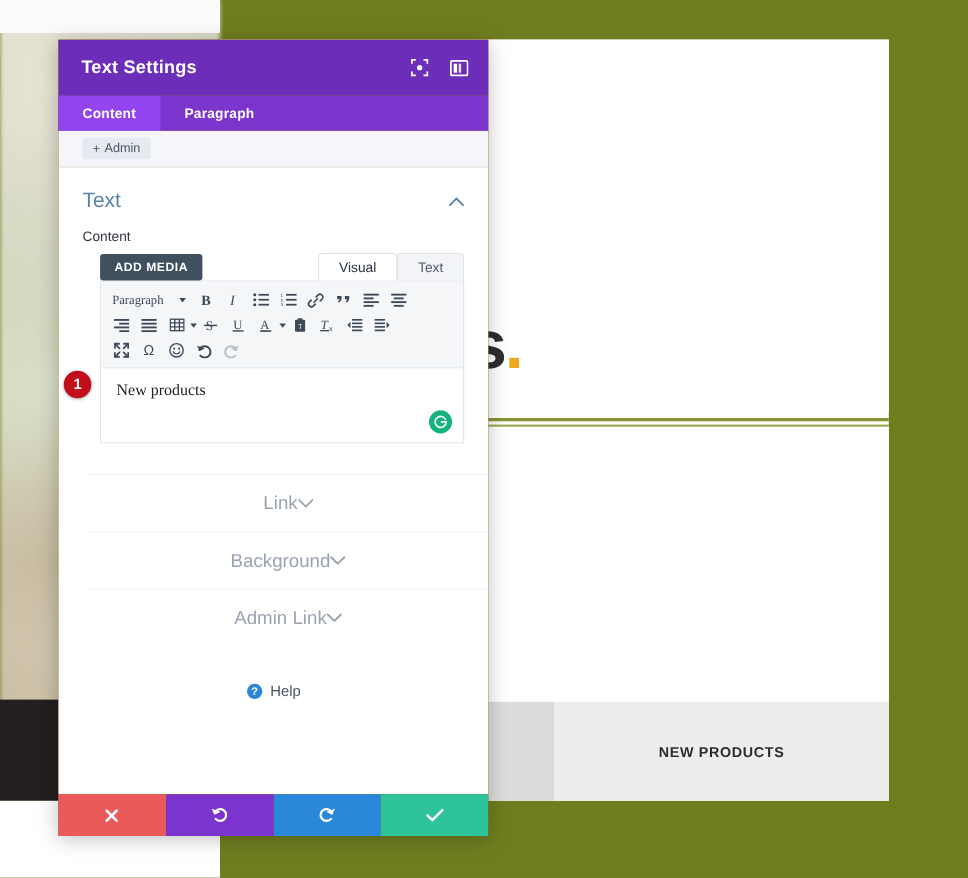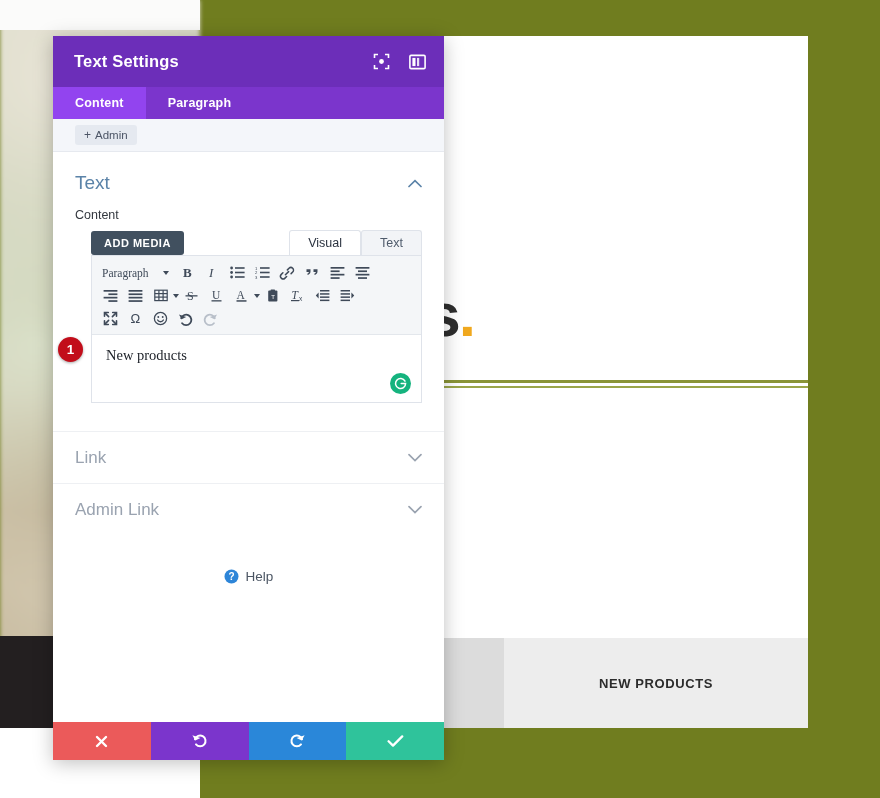--- a/index.html
+++ b/index.html
@@ -169,22 +169,22 @@
     font-family:"Liberation Serif", serif; font-size:14.5px; color:#20242b;
   }
   .grammar-badge {
     position:absolute; right:10px; bottom:8px;
     width:21px; height:21px; border-radius:50%;
     background:#15b37e; display:flex; align-items:center; justify-content:center;
   }
 
   .accordion-row {
     height:52px; border-top:1px solid #eef0f3;
-    display:flex; align-items:center; justify-content:space-between;
-    padding:0 22px; cursor:pointer;
+    display:flex; align-items:center; justify-content:center;
+    padding:0 22px; cursor:pointer;margin-left:27px;
   }
   .accordion-row:first-of-type { border-top:1px solid #eef0f3; }
   .accordion-row .title { font-size:17px; color:#9aa3b0; }
 
   .help-row {
     display:flex; align-items:center; justify-content:center; gap:7px;
     padding:34px 0 0 0; cursor:pointer;
   }
   .help-row .lbl { font-size:13.5px; color:#4b5563; }
 
@@ -545,20 +545,28 @@
 
       <div class="accordion-row">
         <span class="title">Link</span>
         <span class="chev">
           <svg width="14" height="9" viewBox="0 0 14 9">
               <path d="M1 1.6 L7 7.5 L13 1.6" fill="none" stroke="#9aa3b0" stroke-width="1.7" stroke-linecap="round"></path>
             </svg>
         </span>
       </div>
 
+      <div class="accordion-row">
+        <span class="title">Background</span>
+        <span class="chev">
+          <svg width="14" height="9" viewBox="0 0 14 9">
+              <path d="M1 1.6 L7 7.5 L13 1.6" fill="none" stroke="#9aa3b0" stroke-width="1.7" stroke-linecap="round"></path>
+            </svg>
+        </span>
+      </div>
 
       <div class="accordion-row">
         <span class="title">Admin Link</span>
         <span class="chev">
           <svg width="14" height="9" viewBox="0 0 14 9">
               <path d="M1 1.6 L7 7.5 L13 1.6" fill="none" stroke="#9aa3b0" stroke-width="1.7" stroke-linecap="round"></path>
             </svg>
         </span>
       </div>
 

